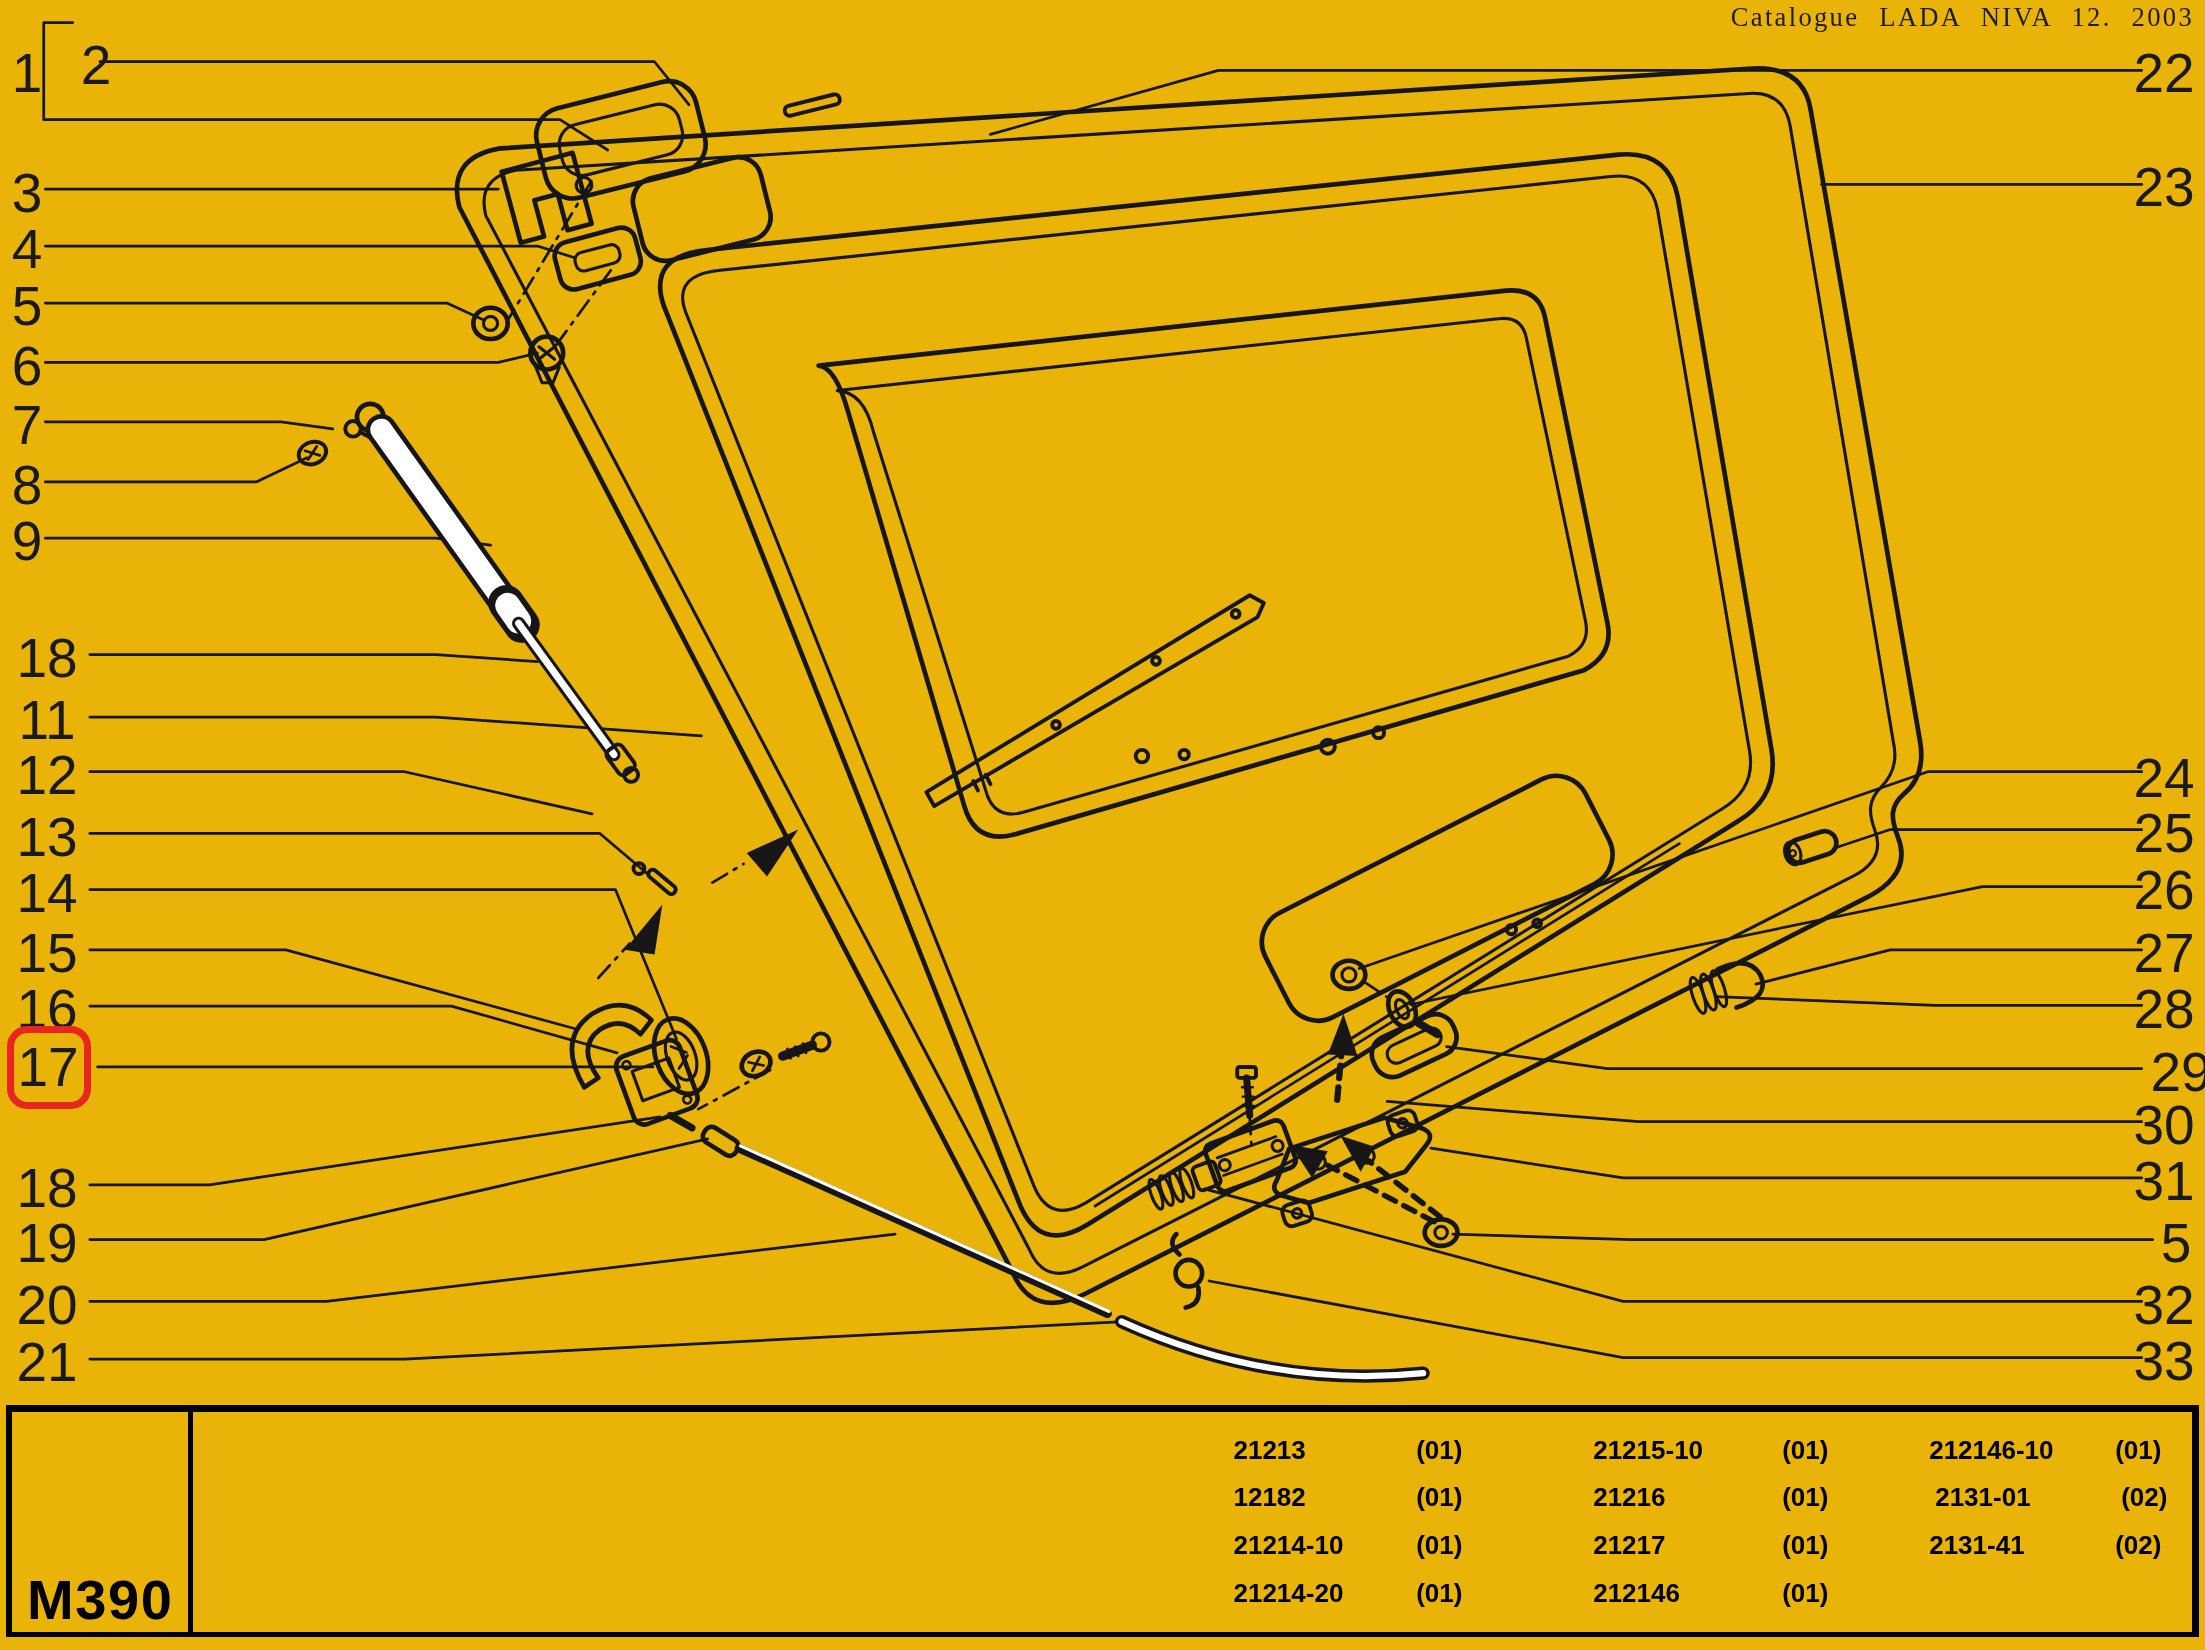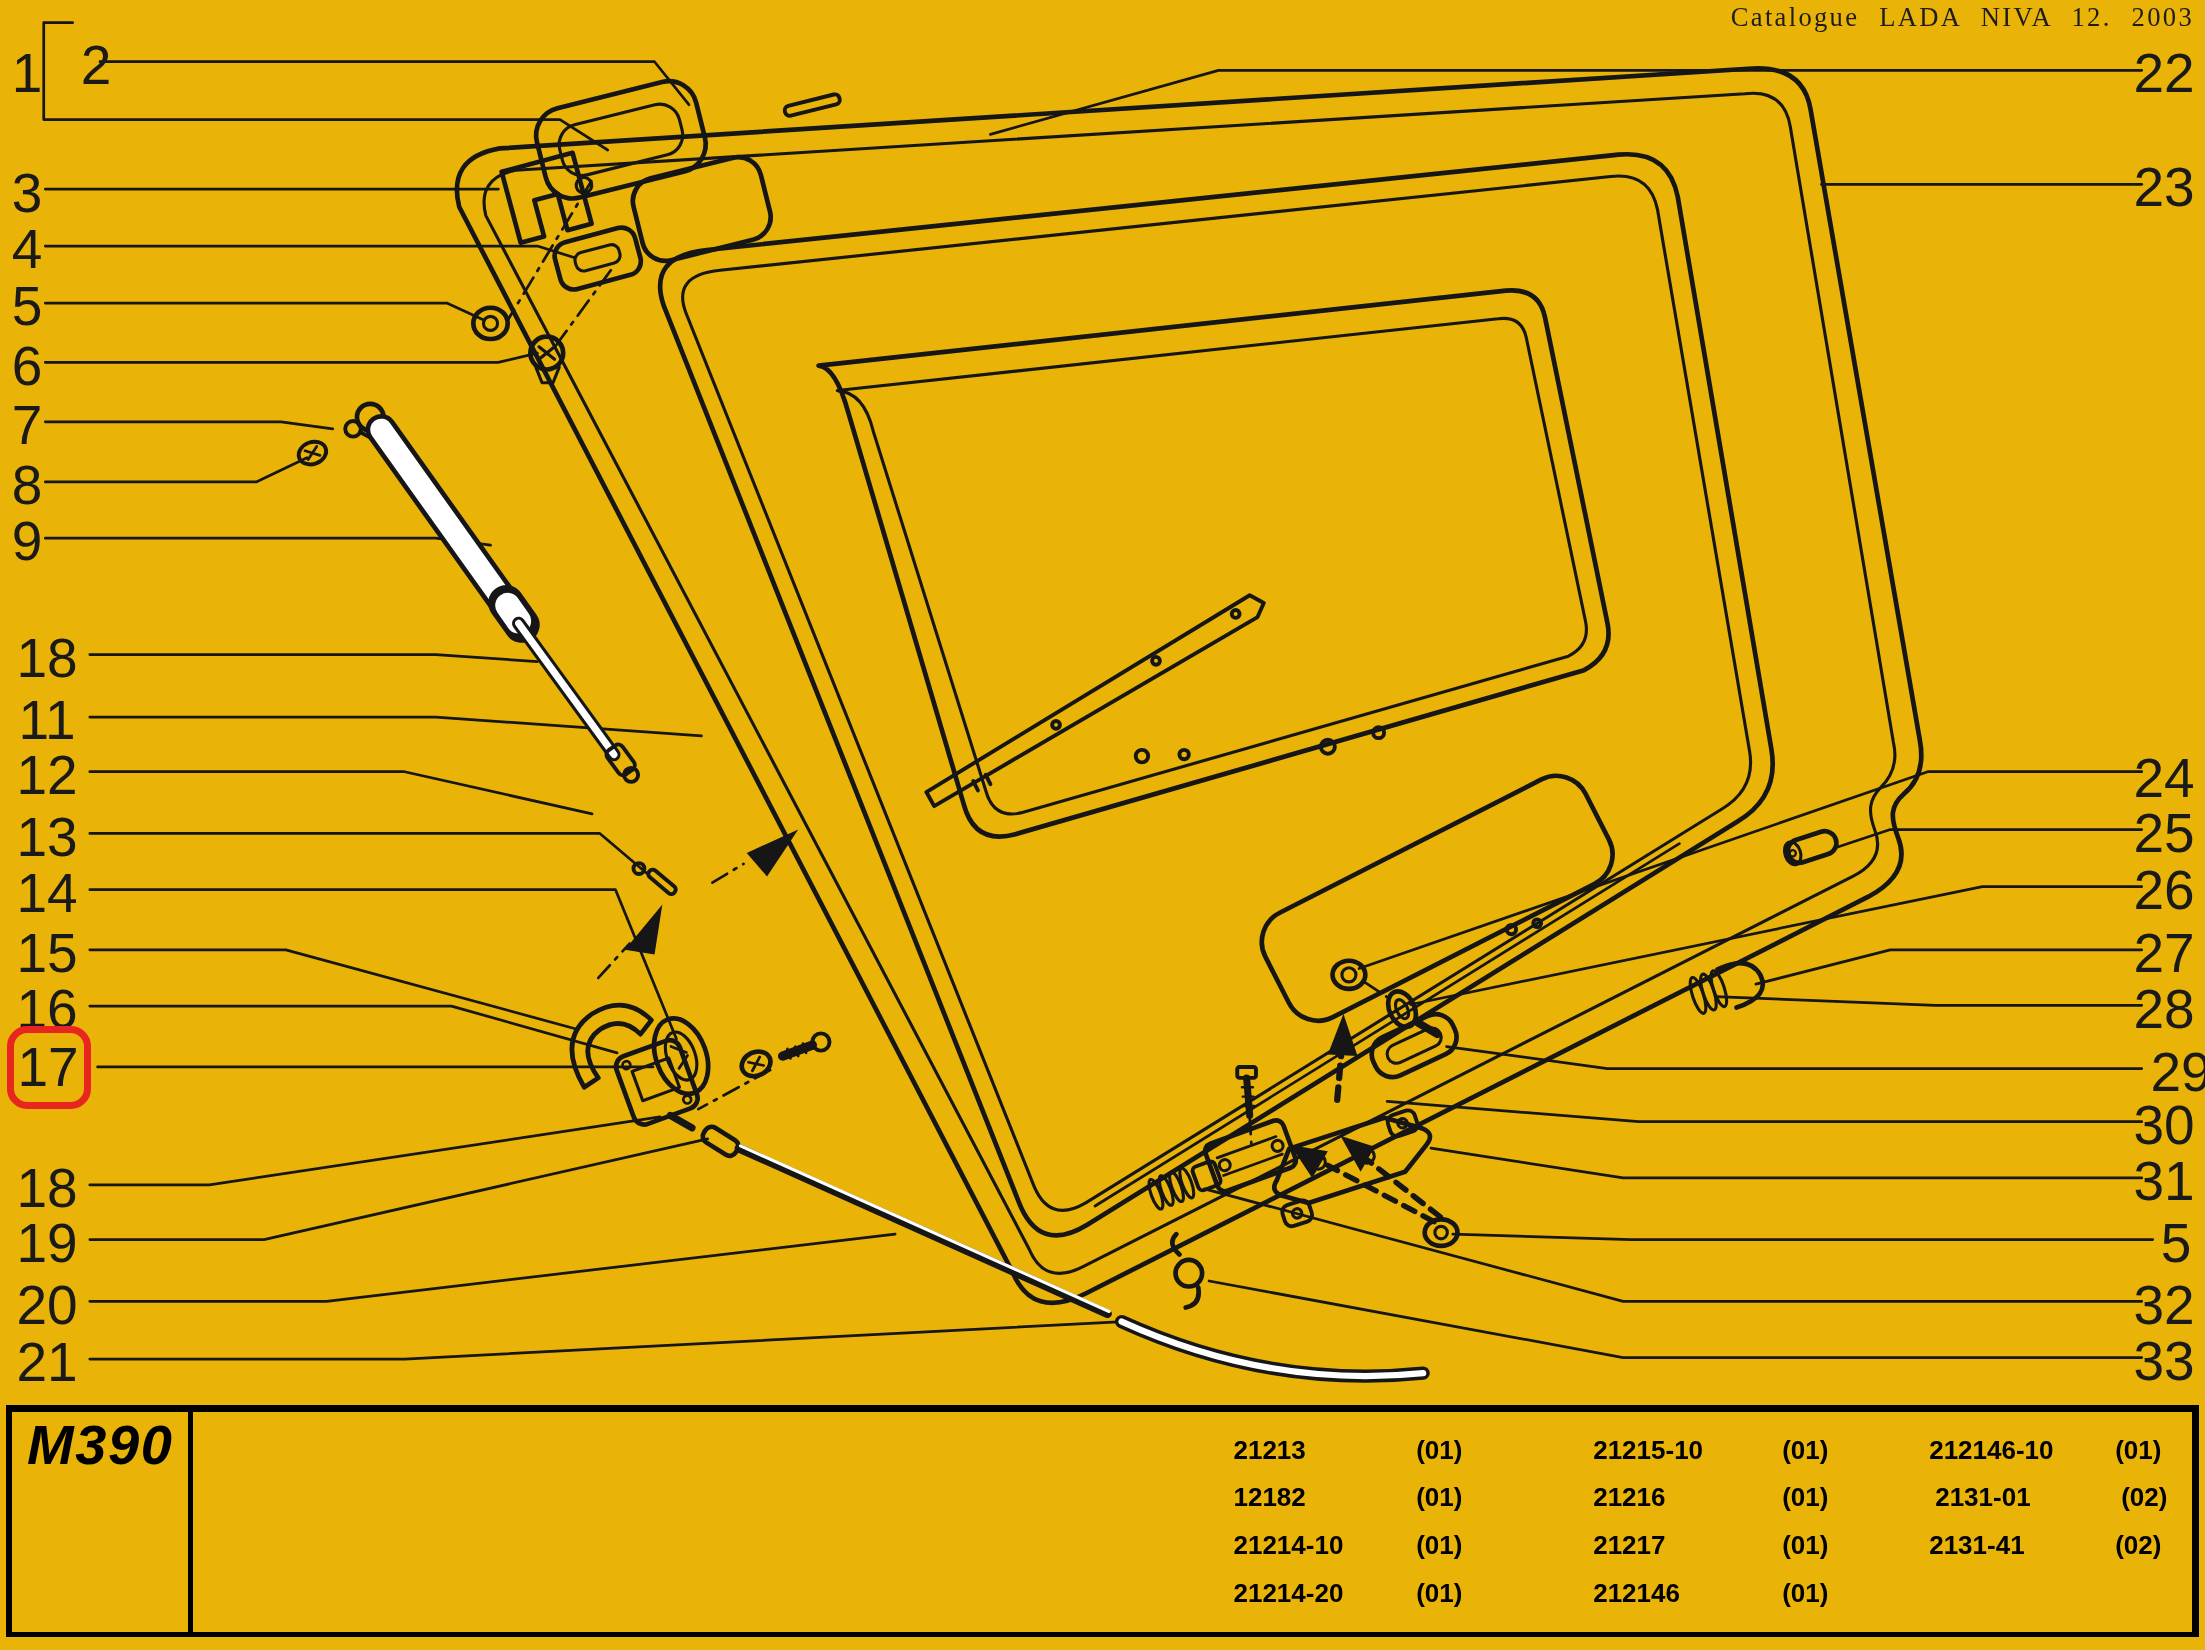--- a/index.html
+++ b/index.html
@@ -12,21 +12,21 @@
   #diagram{position:absolute;left:0;top:0;width:2205px;height:1406px;}
   svg{position:absolute;left:0;top:0;}
   .callout{position:absolute;transform:translate(-50%,-50%);font-size:55px;line-height:55px;
           color:#1a1a1a;white-space:nowrap;}
   #highlight-box{position:absolute;border:7.8px solid #e8251f;border-radius:20.3px;
           box-sizing:border-box;background:transparent;}
   
   #footer-table{position:absolute;left:6.2px;top:1405px;width:2193px;height:232px;box-sizing:border-box;
           border-top:7.8px solid #000;border-left:6.2px solid #000;border-right:7px solid #000;border-bottom:5.5px solid #000;}
   .cell{position:absolute;top:0;bottom:0;box-sizing:border-box;}
-  #cell-code{left:0;width:181px;border-right:5.5px solid #000;display:flex;align-items:flex-start;justify-content:center;font-style:italic;}
+  #cell-code{left:0;width:181px;border-right:5.5px solid #000;display:flex;align-items:flex-end;justify-content:center;}
   #code-text{font-weight:700;font-size:56px;letter-spacing:1.6px;color:#000;}
   #cell-titles{left:187px;width:1009px;border-right:5.5px solid #000;display:flex;flex-direction:column;
           align-items:center;justify-content:center;}
   .title-line{font-weight:700;font-size:34px;line-height:41px;color:#000;}
   .title-line.first{font-size:37px;}
   #cell-parts{left:1201px;right:0;}
   .part-row{position:absolute;height:45px;font-weight:700;font-size:26px;line-height:45px;color:#000;white-space:nowrap;}
   .pnum{position:absolute;left:0;top:0;}
   .pqty{position:absolute;top:0;}
 </style>

